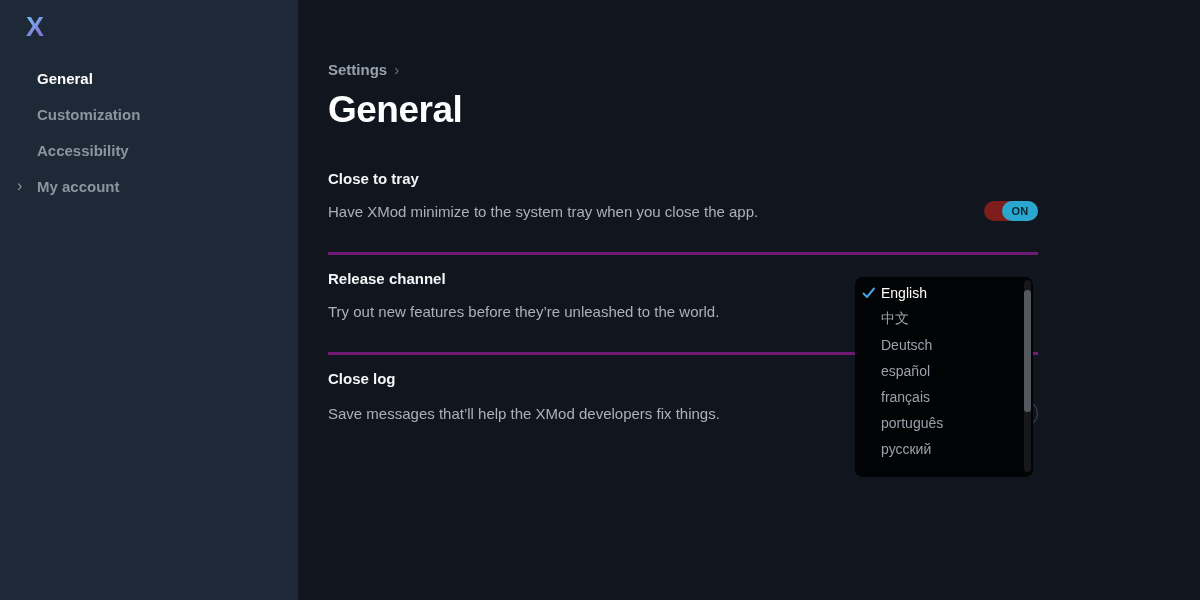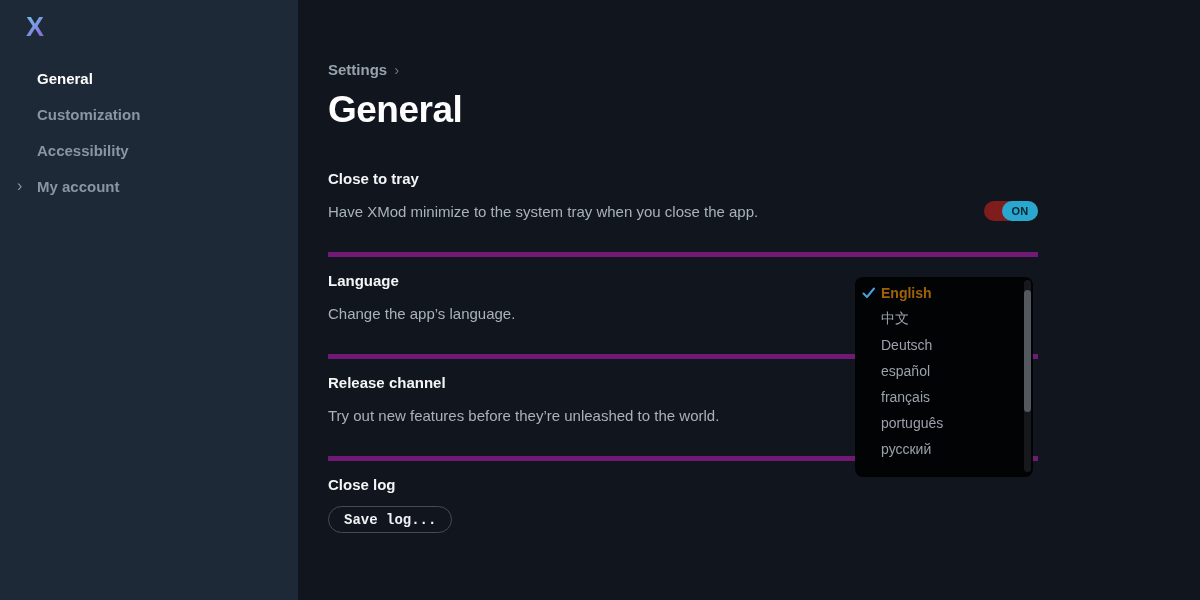--- a/index.html
+++ b/index.html
@@ -46,21 +46,21 @@
   .main { position: absolute; left: 298px; top: 0; width: 902px; height: 600px; }
   .content { padding: 61px 0 0 30px; width: 740px; }
   .breadcrumb { font-size: 15px; font-weight: 600; color: #98a2ad; display: flex; align-items: center; gap: 7px; }
   .breadcrumb .crumb-chevron { color: #6e7883; font-weight: 400; font-size: 15px; }
   .page-title {
     margin: 11px 0 0 0;
     font-size: 37px; font-weight: 800;
     color: #fdfdfe; letter-spacing: -0.5px;
   }
   .sections { margin-top: 24px; width: 710px; }
-  .section { padding: 15px 0 30px 0; border-bottom: 5px solid #701a75; }
+  .section { padding: 15px 0 30px 0; border-bottom: 3px solid #701a75; }
   .section-title { font-size: 15px; font-weight: 700; color: #f3f5f7; }
   .section-row {
     margin-top: 13px;
     display: flex; align-items: center; justify-content: space-between;
     min-height: 22px;
   }
   .section-desc { font-size: 15px; color: #a9b1bb; }
 
   
   .toggle {
@@ -96,21 +96,21 @@
     overflow: hidden;
     padding-top: 3px;
     z-index: 10;
   }
   .dd-item {
     height: 26px; display: flex; align-items: center;
     padding-left: 26px; position: relative;
     font-size: 14px; color: #9aa2ac; cursor: pointer;
     white-space: nowrap;
   }
-  .dd-item.selected { color: #a16207; font-weight: 700; }
+  .dd-item.selected { color: #ffffff; font-weight: 400; }
   .dd-check {
     position: absolute; left: 6px; top: 50%;
     transform: translateY(-50%);
     display: flex; align-items: center;
   }
   .dd-scroll-track {
     position: absolute; right: 2px; top: 3px;
     width: 7px; height: 192px;
     background: #17181b; border-radius: 4px;
   }
@@ -156,37 +156,32 @@
       <section class="section">
         <div class="section-title">Close to tray</div>
         <div class="section-row">
           <span class="section-desc">Have XMod minimize to the system tray when you close the app.</span>
           <div class="toggle">
             <div class="toggle-knob">ON</div>
           </div>
         </div>
       </section>
 
-      <section class="section">
-        <div class="section-title">Language</div>
-        <div class="section-row">
-          <span class="section-desc">Change the app’s language.</span>
-        </div>
-      </section>
 
       <section class="section">
         <div class="section-title">Release channel</div>
         <div class="section-row">
           <span class="section-desc">Try out new features before they’re unleashed to the world.</span>
         </div>
       </section>
 
       <section class="section" style="border-bottom:none;">
         <div class="section-title">Close log</div>
         <div class="section-row">
+          <span class="section-desc">Save messages that’ll help the XMod developers fix things.</span>
           <button class="save-btn">Save log...</button>
         </div>
       </section>
 
     </div>
   </div>
 </main>
 
 <div class="dropdown">
   <div class="dd-item selected">

